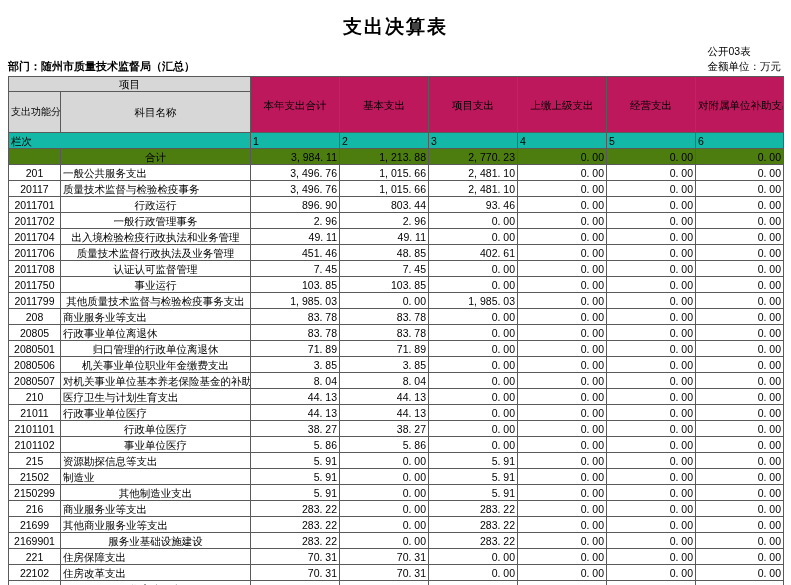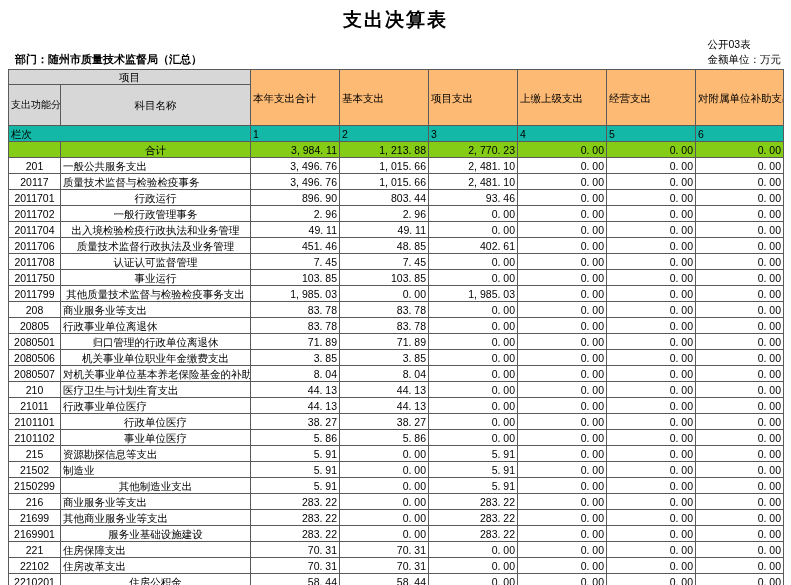--- a/index.html
+++ b/index.html
@@ -12,21 +12,21 @@
     height: 585px;
     font-family: "Liberation Sans", sans-serif;
     color: #000;
     overflow: hidden;
   }
   .page {
     position: relative;
     width: 791px;
     height: 585px;
     box-sizing: border-box;
-    padding: 0 8px;
+    padding: 7px 8px;
   }
   .doc-title {
     text-align: center;
     font-size: 19px;
     font-weight: bold;
     letter-spacing: 2px;
     padding-top: 7px;
     padding-bottom: 6px;
     font-family: "Liberation Serif", serif;
   }
@@ -37,56 +37,57 @@
   .meta-right {
     position: absolute;
     right: 2px;
     top: -2px;
     text-align: left;
     font-size: 10.5px;
     line-height: 15px;
   }
   .meta-left {
     position: absolute;
-    left: 7px;
+    left: 0;
     top: 13px;
     font-size: 11px;
     font-weight: bold;
   }
   table.main {
     border-collapse: collapse;
     width: 775px;
     table-layout: fixed;
     font-size: 10.5px;
   }
   table.main td, table.main th {
     border: 1px solid #5a5a5a;
     padding: 0 2px;
     height: 15px;
     line-height: 14px;
     font-weight: normal;
     overflow: hidden;
     white-space: nowrap;
   }
   .hdr {
-    background: #fdba74;
+    background: #be185d;
+    text-align: center;
     font-weight: bold;
   }
   .hdr-sub {
     background: #d7d7d7;
     text-align: center;
     font-weight: bold;
   }
   .colnum {
     background: #14b8a6;
     text-align: left;
     font-weight: normal;
   }
   .total-row td {
-    background: #84cc16;
+    background: #4d7c0f;
     font-weight: bold;
   }
   .code {
     text-align: center;
     padding-left: 3px;
   }
   .name {
     text-align: left;
   }
   .num {

